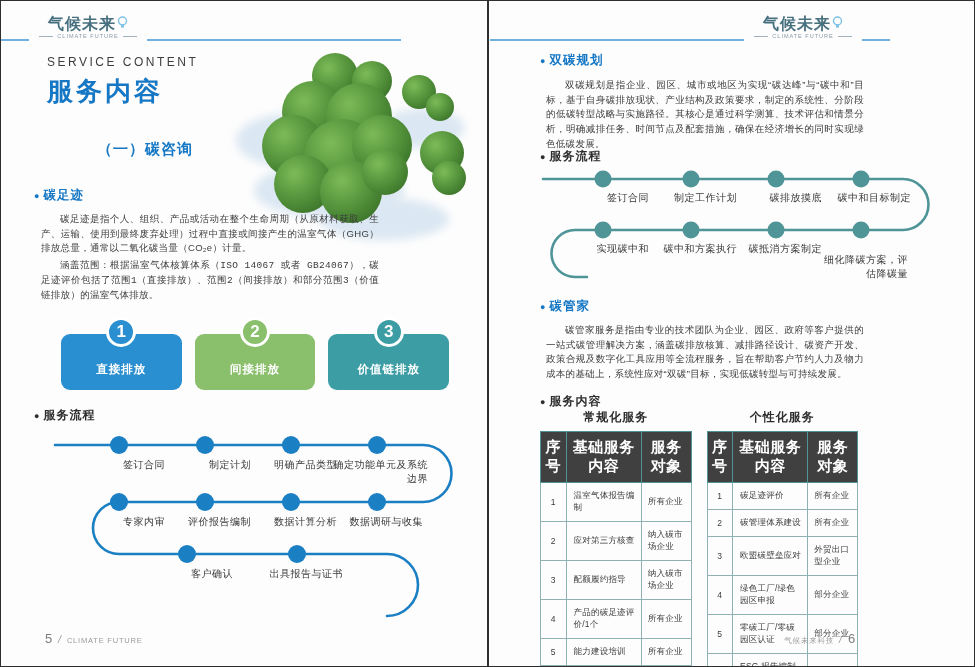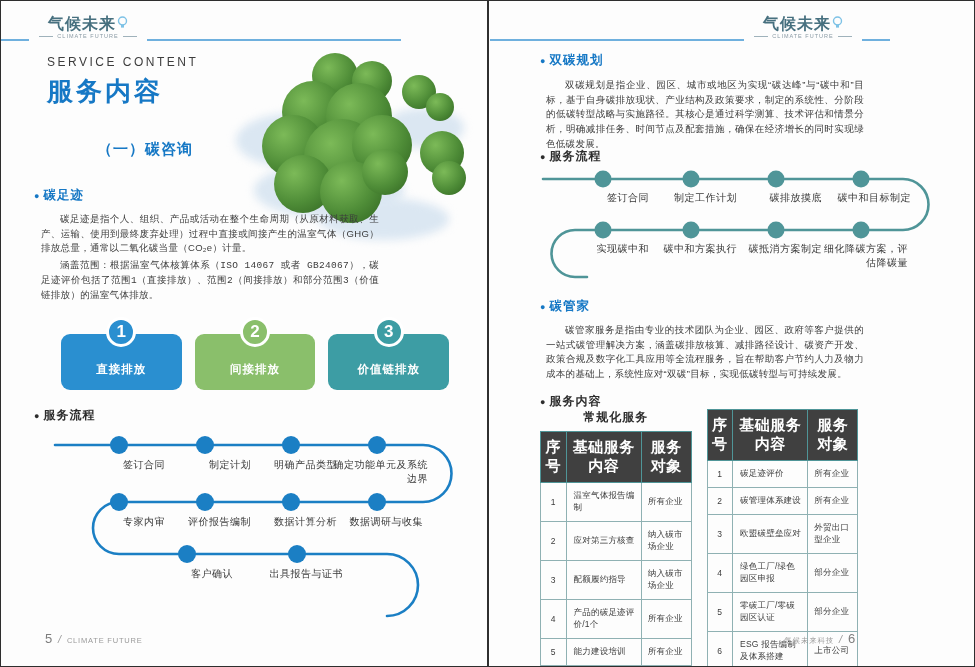--- a/index.html
+++ b/index.html
@@ -219,21 +219,21 @@
             <circle cx="326" cy="69" r="8.5"></circle>
         </g>
       </svg>
       <div class="flow-label" style="left:68px;top:30px;">签订合同</div>
       <div class="flow-label" style="left:156px;top:30px;">制定工作计划</div>
       <div class="flow-label" style="left:241px;top:30px;">碳排放摸底</div>
       <div class="flow-label" style="left:326px;top:30px;width:100px;">碳中和目标制定</div>
       <div class="flow-label" style="left:68px;top:81px;">实现碳中和</div>
       <div class="flow-label" style="left:156px;top:81px;">碳中和方案执行</div>
       <div class="flow-label" style="left:241px;top:81px;">碳抵消方案制定</div>
-      <div class="flow-label" style="left:329px;top:81px;width:88px;">细化降碳方案，评估降碳量</div>
+      <div class="flow-label" style="left:329px;top:92px;width:88px;">细化降碳方案，评估降碳量</div>
     </div>
 
     <div class="sec blue" style="left:50px;top:297px;">
       <span class="bullet">●</span>
       <span>碳管家</span>
     </div>
     <div class="para" style="left:56px;right:26px;top:322px;">
       <span class="ind">碳管家服务是指由专业的技术团队为企业、园区、政府等客户提供的一站式碳管理解决方案，涵盖碳排放核算、减排路径设计、碳资产开发、政策合规及数字化工具应用等全流程服务，旨在帮助客户节约人力及物力成本的基础上，系统性应对“双碳”目标，实现低碳转型与可持续发展。</span>
     </div>
 
@@ -286,20 +286,21 @@
               </tr>
               <tr>
                 <td>7</td>
                 <td>线上/线下咨询服务</td>
                 <td>所有企业</td>
               </tr>
             </tbody>
           </table>
       </div>
       <div class="table-col">
+        <div class="tbl-title">个性化服务</div>
         <table>
             <thead>
               <tr>
                 <th>序号</th>
                 <th>基础服务内容</th>
                 <th>服务对象</th>
               </tr>
             </thead>
             <tbody>
               <tr>

